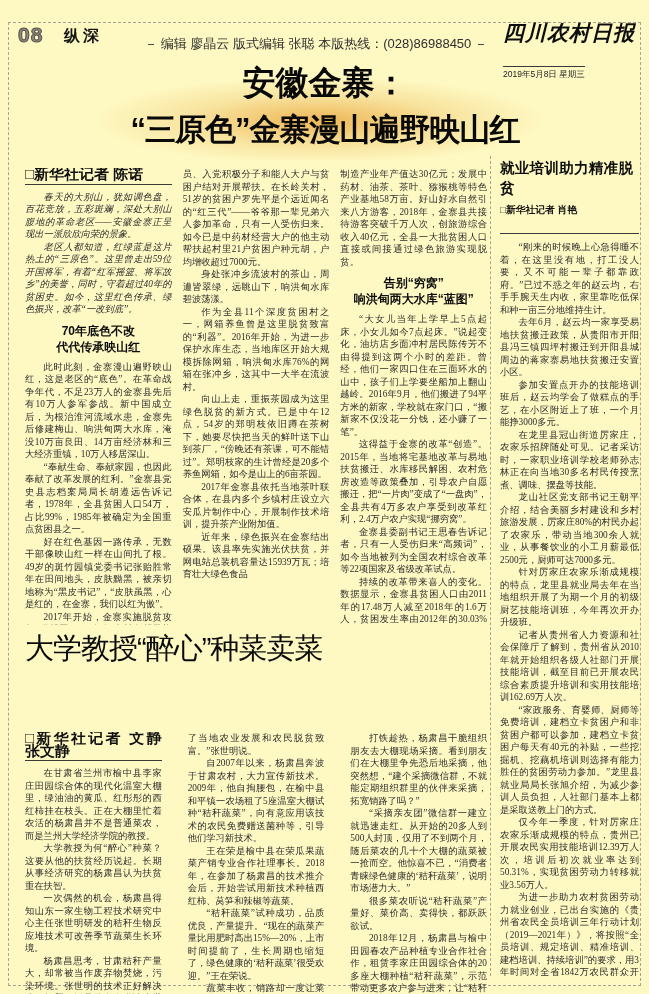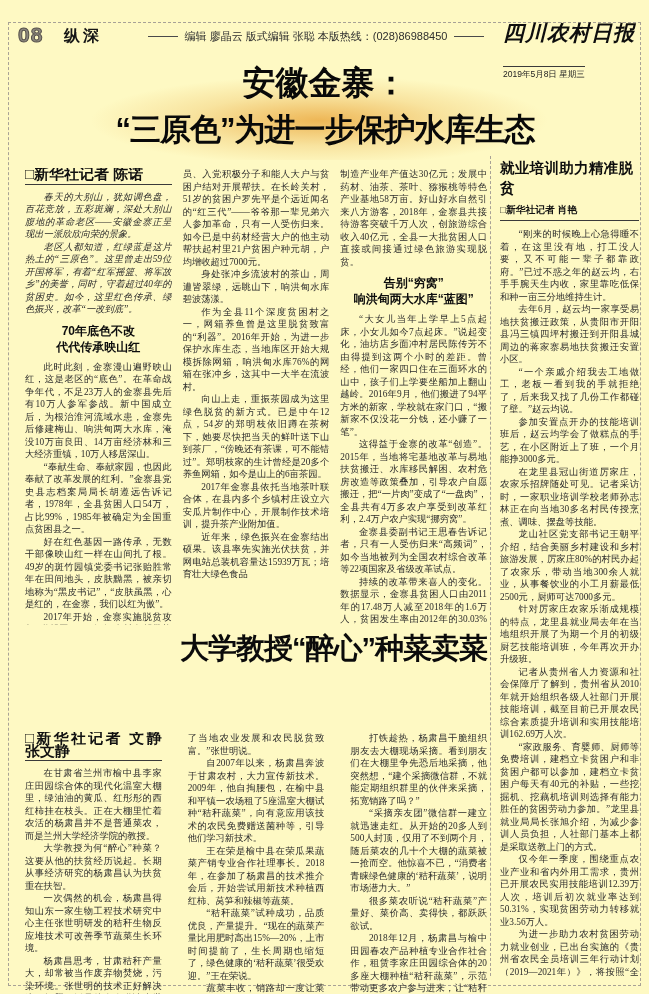--- a/index.html
+++ b/index.html
@@ -3,21 +3,21 @@
 <meta charset="utf-8">
 <style>
   html,body{margin:0;padding:0}
   body{width:649px;height:994px;background:#e9e7e0;font-family:"Liberation Serif","DejaVu Serif",serif;color:#2b2b2b}
   .sheet{position:relative;width:649px;height:994px;background:#fef9c3;overflow:hidden}
   .clip{position:absolute;left:8px;top:22px;width:633px;height:964px;border:1px dashed #a8a296;box-sizing:border-box}
 
   
   .pageno{position:absolute;left:18px;top:23px;font-family:"Liberation Sans","DejaVu Sans",sans-serif;font-size:21px;font-weight:700;color:#8d887e;-webkit-text-stroke:1px #55504a;letter-spacing:1px}
   .section{position:absolute;left:64px;top:26px;font-family:"Liberation Sans","DejaVu Sans",sans-serif;font-weight:900;font-size:16px;color:#151515;letter-spacing:3px}
-  .editline{position:absolute;left:148px;top:29px;width:336px;display:flex;align-items:center;gap:7px;font-size:11px;color:#2e2e2e;font-family:"Liberation Sans","DejaVu Sans",sans-serif}
+  .editline{position:absolute;left:148px;top:35px;width:336px;display:flex;align-items:center;gap:7px;font-size:13px;color:#2e2e2e;font-family:"Liberation Sans","DejaVu Sans",sans-serif}
   .editline .rule{flex:1;height:1px;background:#4a4a4a}
   .editline .txt{white-space:nowrap}
   .masthead{position:absolute;right:14px;top:21px;text-align:left}
   .masthead .logo{font-size:21px;font-weight:900;font-style:italic;letter-spacing:1px;color:#0e0e0e;line-height:24px}
   .masthead .date{display:inline-block;margin-top:1px;padding-top:2px;border-top:1.5px solid #3a3a3a;font-size:8.5px;color:#222;font-family:"Liberation Sans","DejaVu Sans",sans-serif}
 
   
   .headline1{position:absolute;left:28px;top:56px;width:594px;height:104px;text-align:center;padding-top:5px;box-sizing:border-box;
     background:radial-gradient(ellipse 52% 58% at 49% 62%, rgba(236,175,74,.9) 0%, rgba(245,216,140,.65) 42%, rgba(247,245,239,0) 74%);}
   .h1a{font-family:"Liberation Sans","DejaVu Sans",sans-serif;font-weight:900;font-size:33px;line-height:44px;color:#090909}
@@ -31,25 +31,25 @@
   .blk-para{text-indent:2em}
   .blk-para-intro{text-indent:2em;font-style:italic}
   .blk-para-cont{text-indent:0}
   .blk-byline{font-family:"Liberation Sans","DejaVu Sans",sans-serif;font-weight:700;font-size:15px;text-indent:0;border-bottom:1px solid #3a3a3a;padding-bottom:3px;margin-bottom:6px;color:#111}
   .blk-subhead{font-family:"Liberation Sans","DejaVu Sans",sans-serif;font-weight:900;font-size:12px;line-height:16px;text-align:center;white-space:pre-line;margin:7px 0 6px;text-indent:0;color:#0d0d0d}
   .blk-signoff{text-align:right;font-family:"Liberation Sans","DejaVu Sans",sans-serif;font-weight:700;margin-top:16px;text-indent:0}
 
   
   .right-article{position:absolute;left:490px;top:156px;width:151px;height:820px;border-left:1px dashed #a8a296;padding:2px 2px 0 9px;box-sizing:border-box;overflow:hidden}
   .right-title{font-family:"Liberation Sans","DejaVu Sans",sans-serif;font-weight:900;font-size:14.5px;line-height:20px;letter-spacing:.3px;color:#0d0d0d;margin:0 0 6px}
-  .right-byline{font-family:"Liberation Sans","DejaVu Sans",sans-serif;font-weight:700;font-size:9.8px;border-bottom:1px solid #3a3a3a;padding-bottom:3px;margin-bottom:7px;color:#111}
+  .right-byline{font-family:"Liberation Sans","DejaVu Sans",sans-serif;font-weight:700;font-size:9.8px;border-bottom:1px solid #3a3a3a;padding-bottom:16px;margin-bottom:7px;color:#111}
   .right-body{font-size:9.3px;line-height:12.5px;text-align:justify}
 
   
-  .headline2{position:absolute;left:25px;top:629px;width:462px;text-align:right;font-family:"Liberation Sans","DejaVu Sans",sans-serif;font-weight:700;font-size:29px;color:#0b0b0b;letter-spacing:-1px}
+  .headline2{position:absolute;left:25px;top:629px;width:462px;text-align:left;font-family:"Liberation Sans","DejaVu Sans",sans-serif;font-weight:400;font-size:29px;color:#0b0b0b;letter-spacing:-1px}
 </style>
 </head>
 <body>
 
 <div class="sheet">
   <div class="clip"></div>
 
   <div class="pageno">08</div>
   <div class="section">纵深</div>
   <div class="editline">
@@ -57,21 +57,21 @@
     <span class="txt">编辑 廖晶云 版式编辑 张聪 本版热线：(028)86988450</span>
     <span class="rule"></span>
   </div>
   <div class="masthead">
     <div class="logo">四川农村日报</div><br>
     <span class="date">2019年5月8日 星期三</span>
   </div>
 
   <div class="headline1">
     <div class="h1a">安徽金寨：</div>
-    <div class="h1b">“三原色”为进一步保护水库生态</div>
+    <div class="h1b">“三原色”金寨漫山遍野映山红</div>
   </div>
 
   <div class="main-row">
     <div class="col">
         <p class="blk blk-byline">□新华社记者 陈诺</p>
         <p class="blk blk-para-intro">春天的大别山，犹如调色盘，百花竞放，五彩斑斓，深处大别山腹地的革命老区——安徽金寨正呈现出一派欣欣向荣的景象。</p>
         <p class="blk blk-para-intro">老区人都知道，红绿蓝是这片热土的“三原色”。这里曾走出59位开国将军，有着“红军摇篮、将军故乡”的美誉，同时，守着超过40年的贫困史。如今，这里红色传承、绿色振兴，改革“一改到底”。</p>
         <p class="blk blk-subhead">70年底色不改
 代代传承映山红</p>
         <p class="blk blk-para">此时此刻，金寨漫山遍野映山红，这是老区的“底色”。在革命战争年代，不足23万人的金寨县先后有10万人参军参战。新中国成立后，为根治淮河流域水患，金寨先后修建梅山、响洪甸两大水库，淹没10万亩良田、14万亩经济林和三大经济重镇，10万人移居深山。</p>
@@ -97,28 +97,27 @@
         <p class="blk blk-para">持续的改革带来喜人的变化。数据显示，金寨县贫困人口由2011年的17.48万人减至2018年的1.6万人，贫困发生率由2012年的30.03%降至2018年的1.27%。</p>
       </div>
   </div>
 
   <div class="right-article">
     <h2 class="right-title">就业培训助力精准脱贫</h2>
     <div class="right-byline">□新华社记者 肖艳</div>
     <div class="right-body">
         <p class="blk blk-para">“刚来的时候晚上心急得睡不着，在这里没有地，打工没人要，又不可能一辈子都靠政府。”已过不惑之年的赵云均，右手手腕天生内收，家里靠吃低保和种一亩三分地维持生计。</p>
         <p class="blk blk-para">去年6月，赵云均一家享受易地扶贫搬迁政策，从贵阳市开阳县冯三镇四坪村搬迁到开阳县城周边的蒋家寨易地扶贫搬迁安置小区。</p>
-        <p class="blk blk-para">“一个亲戚介绍我去工地做工，老板一看到我的手就拒绝了，后来我又找了几份工作都碰了壁。”赵云均说。</p>
         <p class="blk blk-para">参加安置点开办的技能培训班后，赵云均学会了做糕点的手艺，在小区附近上了班，一个月能挣3000多元。</p>
         <p class="blk blk-para">在龙里县冠山街道厉家庄，农家乐招牌随处可见。记者采访时，一家职业培训学校老师孙志林正在向当地30多名村民传授烹煮、调味、摆盘等技能。</p>
         <p class="blk blk-para">龙山社区党支部书记王朝平介绍，结合美丽乡村建设和乡村旅游发展，厉家庄80%的村民办起了农家乐，带动当地300余人就业，从事餐饮业的小工月薪最低2500元，厨师可达7000多元。</p>
         <p class="blk blk-para">针对厉家庄农家乐渐成规模的特点，龙里县就业局去年在当地组织开展了为期一个月的初级厨艺技能培训班，今年再次开办升级班。</p>
         <p class="blk blk-para">记者从贵州省人力资源和社会保障厅了解到，贵州省从2010年就开始组织各级人社部门开展技能培训，截至目前已开展农民综合素质提升培训和实用技能培训162.69万人次。</p>
         <p class="blk blk-para">“家政服务、育婴师、厨师等免费培训，建档立卡贫困户和非贫困户都可以参加，建档立卡贫困户每天有40元的补贴，一些挖掘机、挖藕机培训则选择有能力胜任的贫困劳动力参加。”龙里县就业局局长张旭介绍，为减少参训人员负担，人社部门基本上都是采取送教上门的方式。</p>
-        <p class="blk blk-para">仅今年一季度，围绕重点农业产业和省内外用工需求，贵州已开展农民实用技能培训12.39万人次，培训后初次就业率达到50.31%，实现贫困劳动力转移就业3.56万人。</p>
+        <p class="blk blk-para">仅今年一季度，针对厉家庄农家乐渐成规模的特点，贵州已开展农民实用技能培训12.39万人次，培训后初次就业率达到50.31%，实现贫困劳动力转移就业3.56万人。</p>
         <p class="blk blk-para">为进一步助力农村贫困劳动力就业创业，已出台实施的《贵州省农民全员培训三年行动计划（2019—2021年）》，将按照“全员培训、规定培训、精准培训、建档培训、持续培训”的要求，用3年时间对全省1842万农民群众开展综合素质提升和技能培训，确保建档立卡贫困户和易地扶贫搬迁劳动力家庭至少1人以上实现就业。</p>
       </div>
   </div>
 
   <div class="headline2">大学教授“醉心”种菜卖菜</div>
 
   <div class="bottom-row">
     <div class="col">
         <p class="blk blk-byline">□新华社记者 文静 张文静</p>
         <p class="blk blk-para">在甘肃省兰州市榆中县李家庄田园综合体的现代化温室大棚里，绿油油的黄瓜、红彤彤的西红柿挂在枝头。正在大棚里忙着农活的杨肃昌并不是普通菜农，而是兰州大学经济学院的教授。</p>

